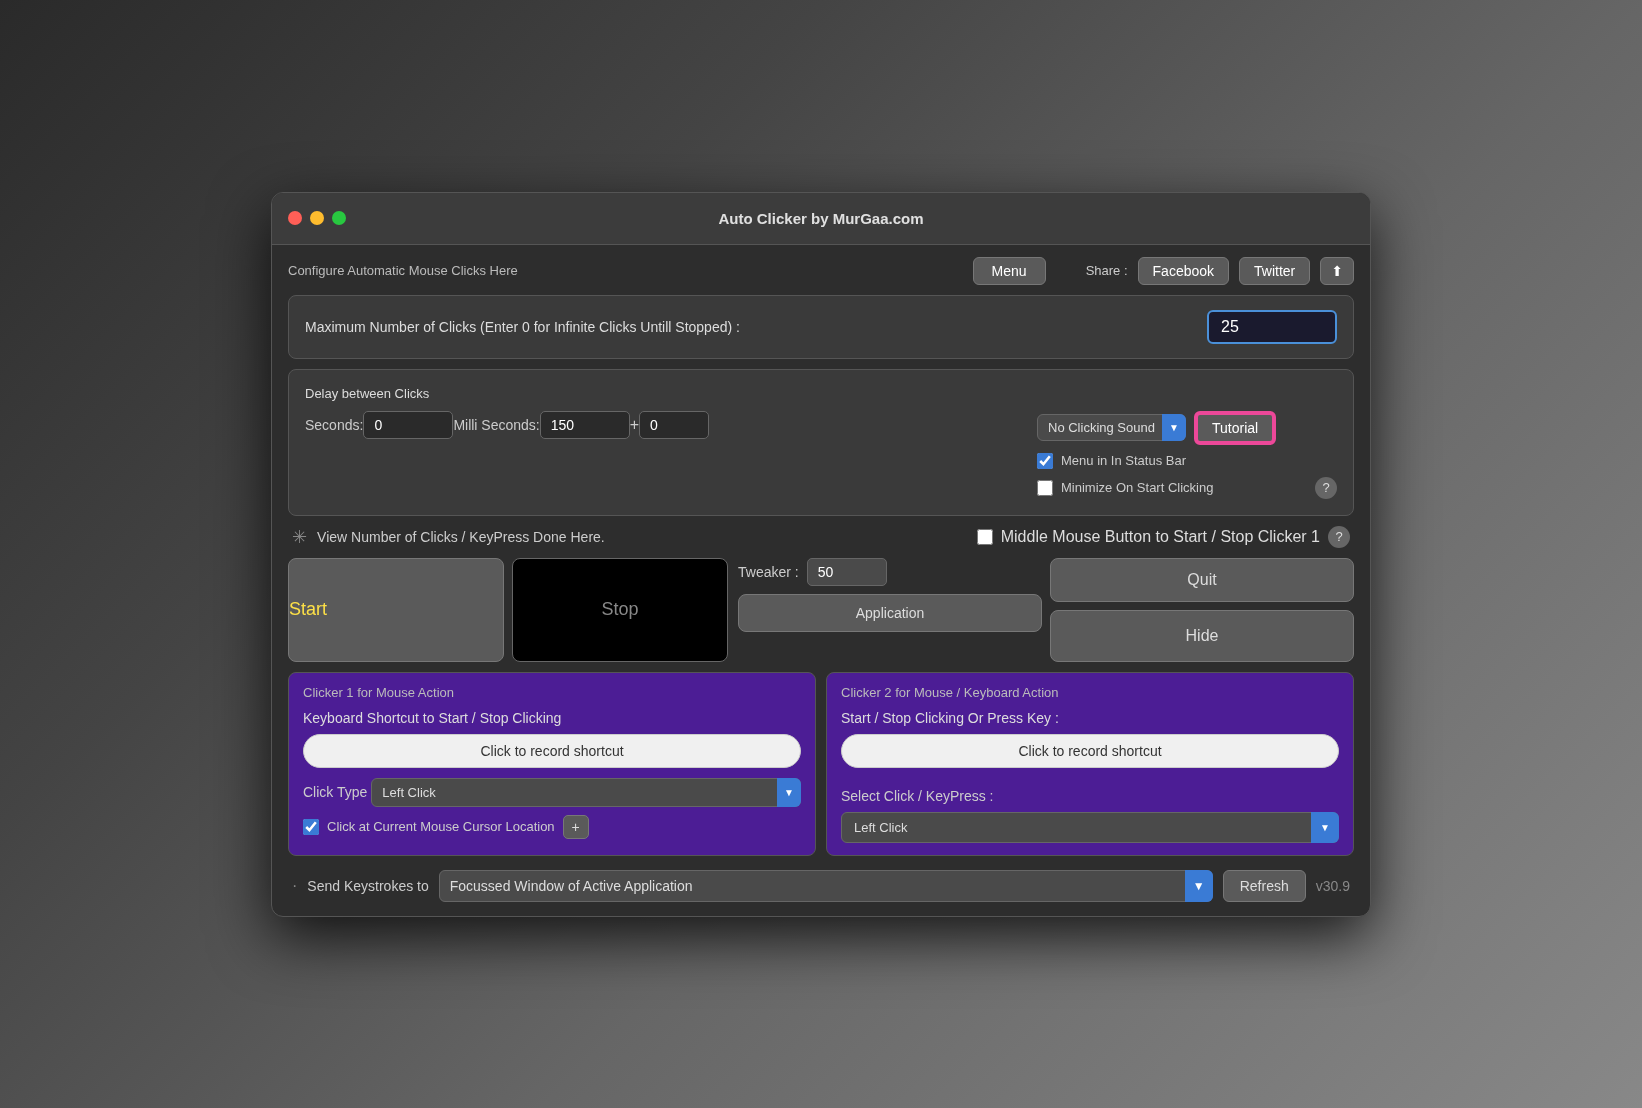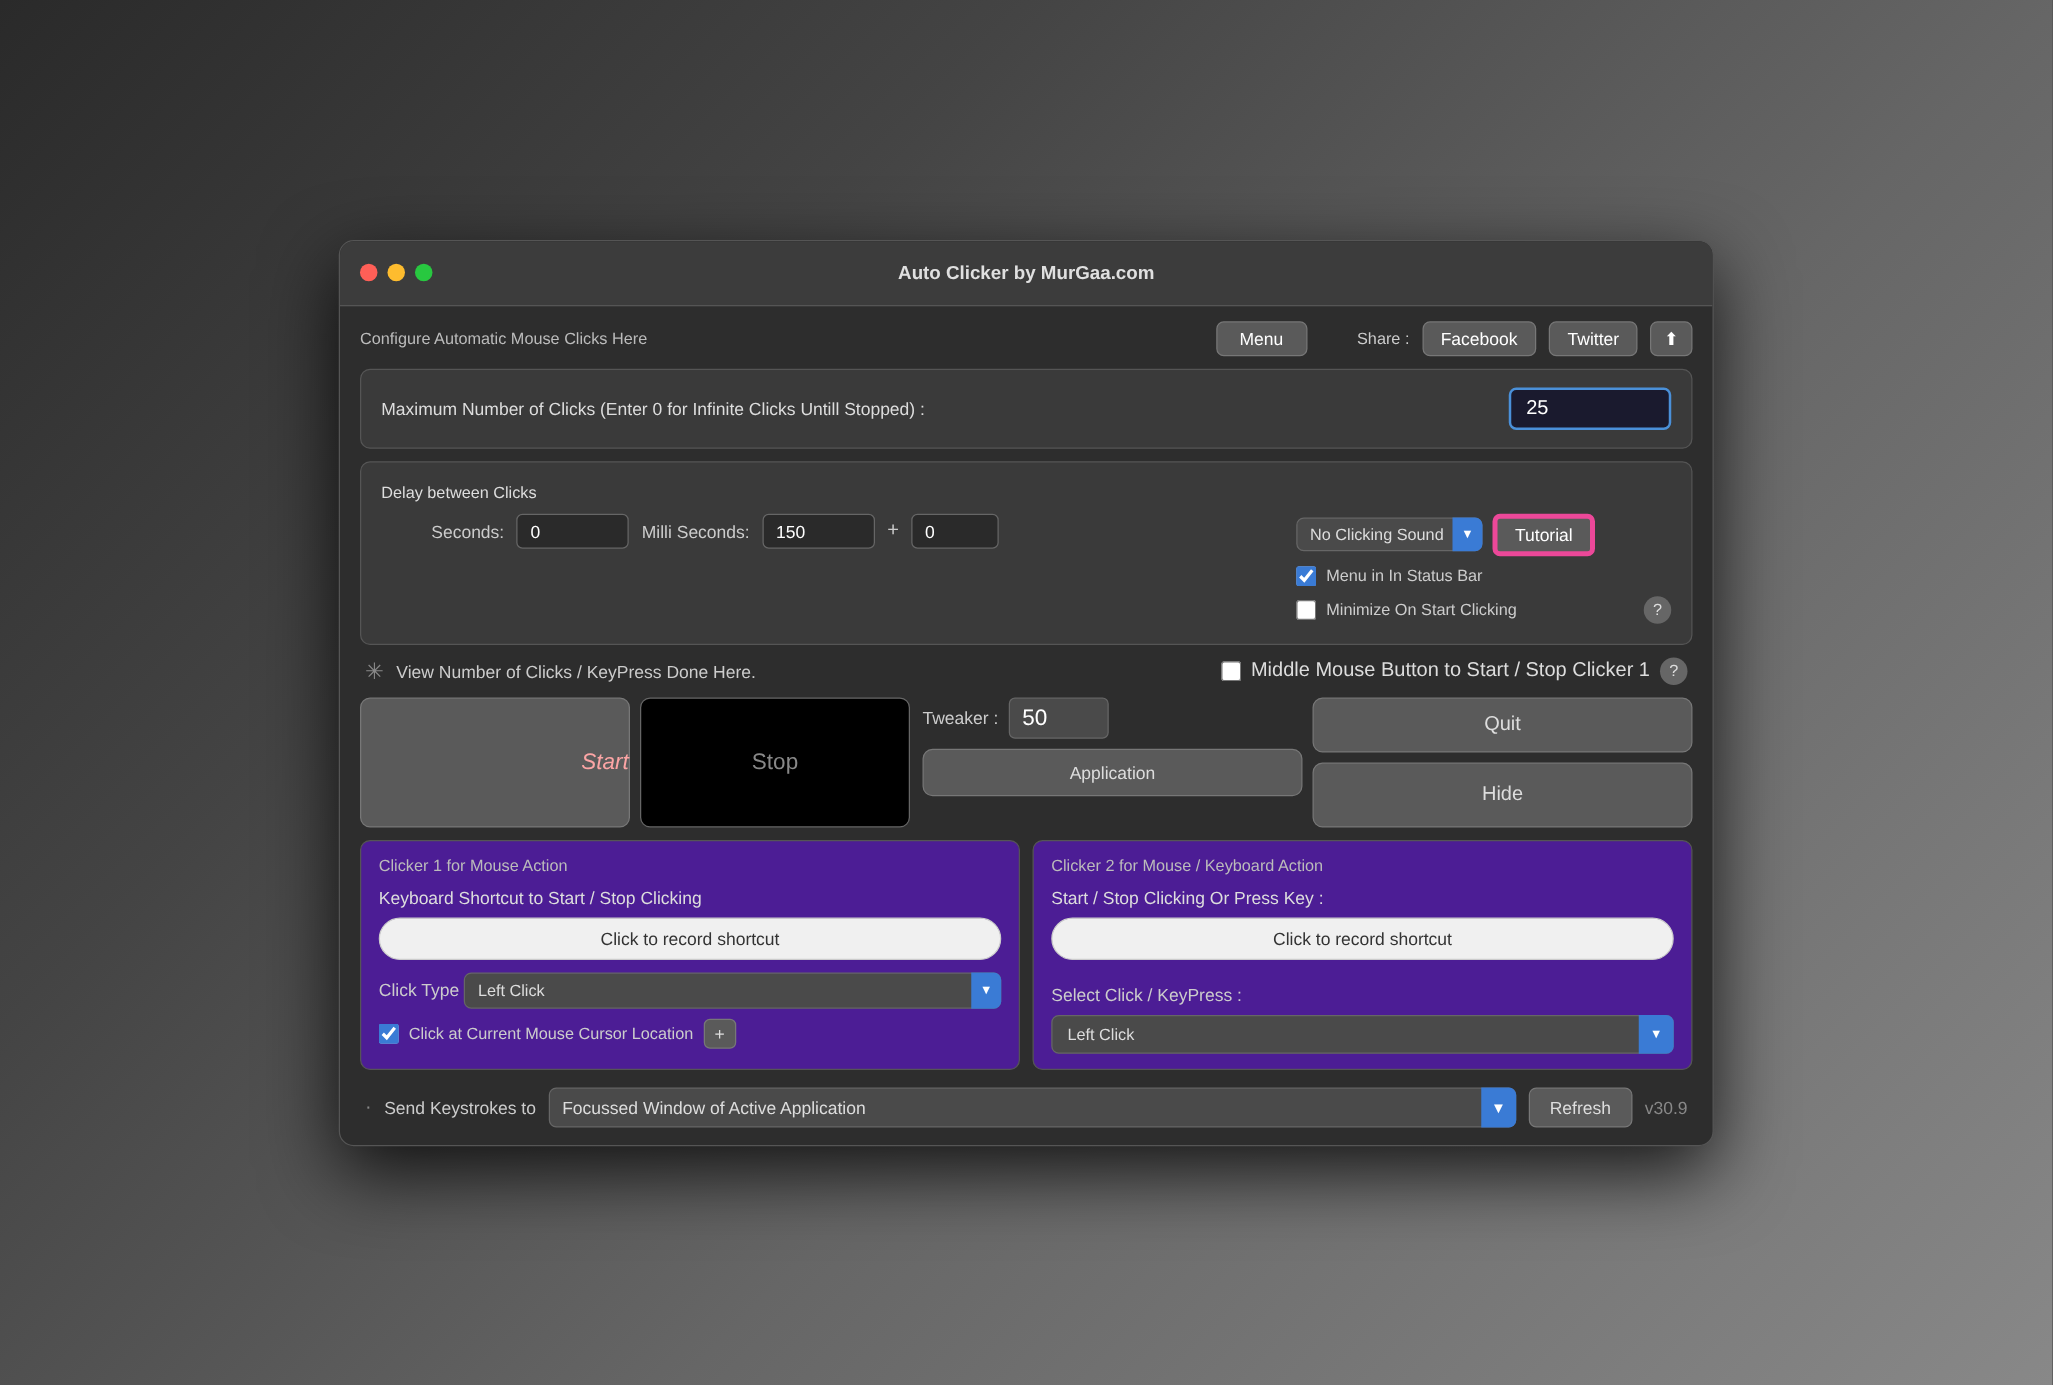--- a/index.html
+++ b/index.html
@@ -150,22 +150,20 @@
       border: 1px solid #555;
     }
     .delay-title {
       color: #ddd;
       font-size: 13px;
       margin-bottom: 10px;
     }
     .delay-row {
       display: flex;
       align-items: center;
-      gap: 10px;
-      margin-left: 40px;
     }
     .delay-label {
       color: #ccc;
       font-size: 14px;
     }
     .input-normal {
       background: #2a2a2a;
       border: 1px solid #666;
       border-radius: 5px;
       color: #fff;
@@ -243,26 +241,25 @@
     .cb-unchecked {
       width: 16px;
       height: 16px;
       cursor: pointer;
     }
     .btn-start {
       flex: 1;
       background: #5a5a5a;
       border: 1px solid #777;
       border-radius: 8px;
-      color: #fca5a5;
+      color: #fde047;
       font-size: 18px;
       padding: 28px 0;
       cursor: pointer;
-      text-align: right;
-      font-style: italic;
+      text-align: left;
     }
     .btn-stop {
       flex: 1;
       background: #000000;
       border: 1px solid #666;
       border-radius: 8px;
       color: #888;
       font-size: 18px;
       padding: 28px 0;
       cursor: pointer;
@@ -275,21 +272,21 @@
     }
     .tweaker-label {
       color: #ccc;
       font-size: 14px;
     }
     .input-tweaker {
       background: #4a4a4a;
       border: 1px solid #666;
       border-radius: 5px;
       color: #fff;
-      font-size: 18px;
+      font-size: 14px;
       padding: 5px 10px;
       width: 80px;
       outline: none;
     }
     .btn-registration {
       background: #5a5a5a;
       border: 1px solid #777;
       border-radius: 8px;
       color: #ddd;
       font-size: 14px;

